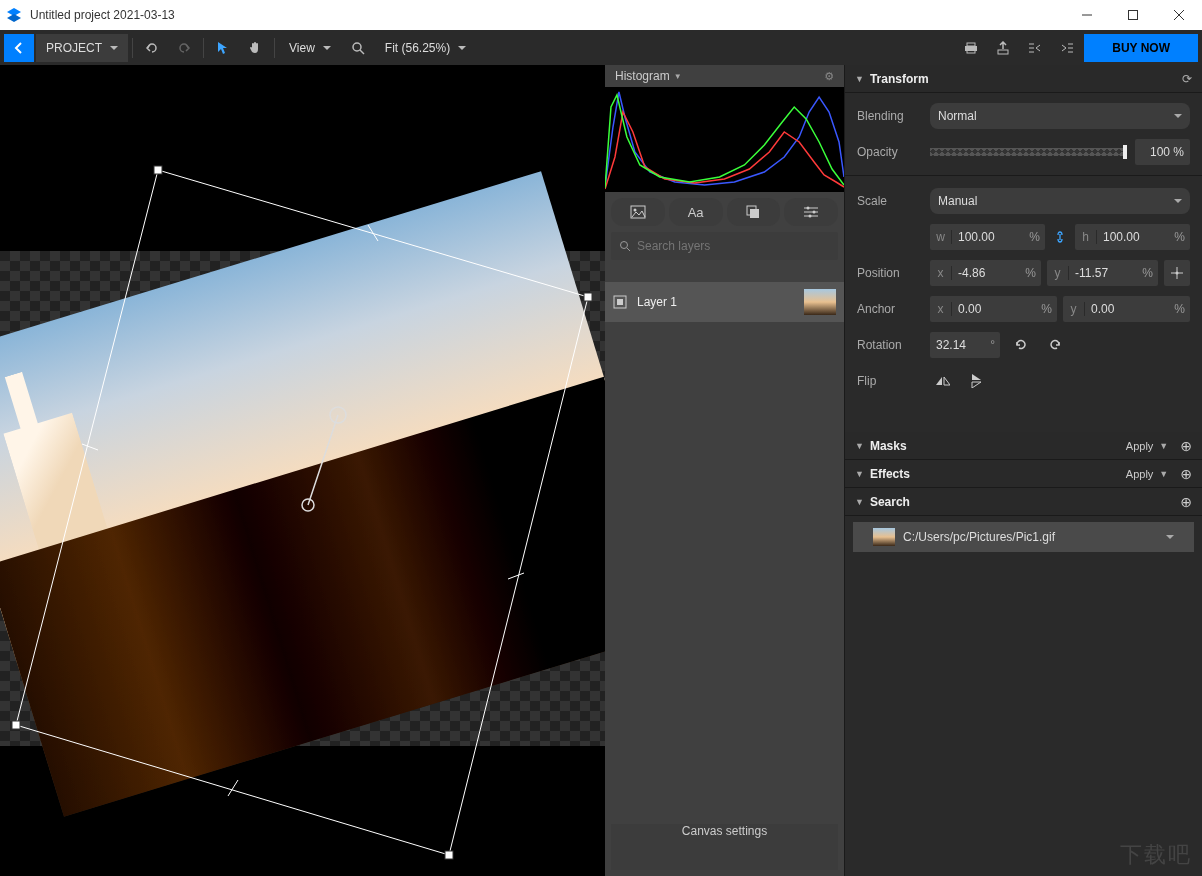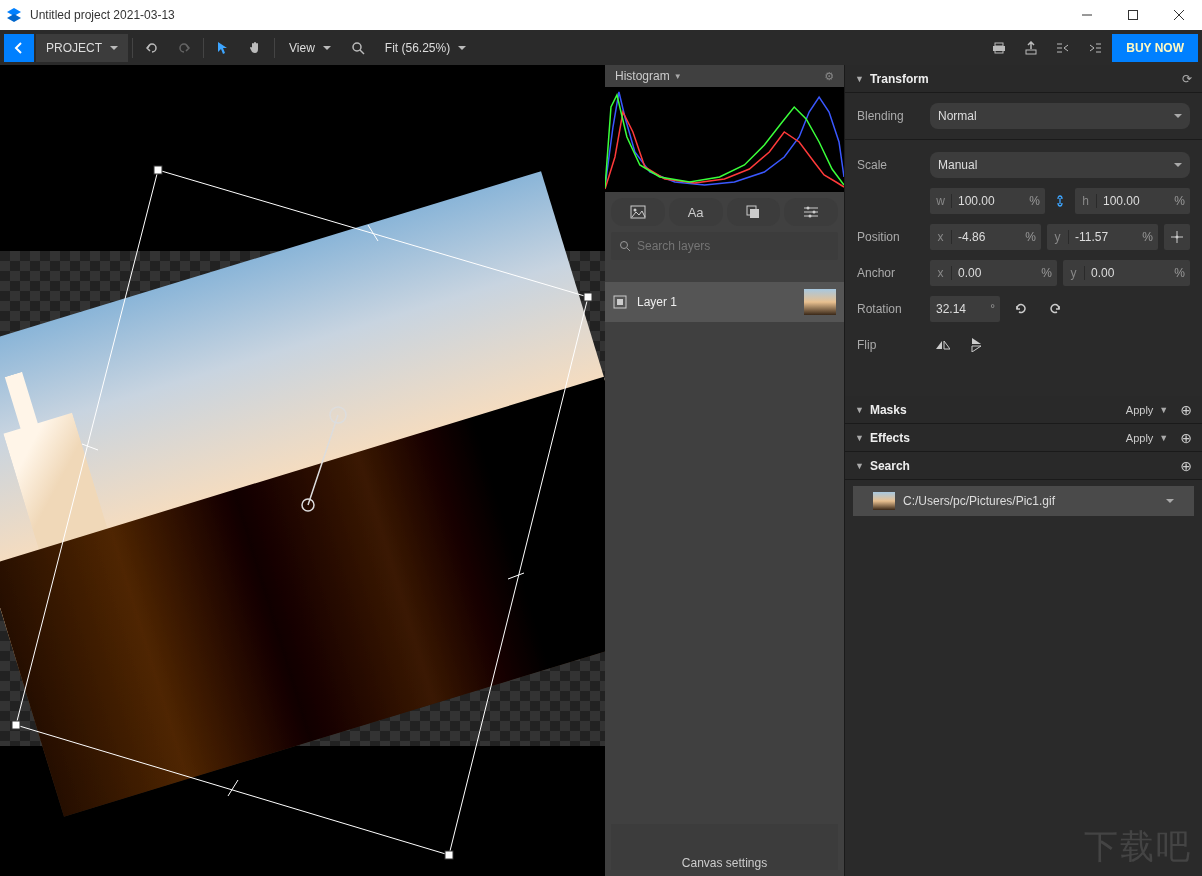--- a/index.html
+++ b/index.html
@@ -13,21 +13,21 @@
 
 
 .toolbar{height:35px;background:#2a2a2a;display:flex;align-items:center;padding:0 4px;gap:2px}
 .tb-back{width:30px;height:28px;background:#0080ff;display:flex;align-items:center;justify-content:center;color:#fff}
 .tb-btn{height:28px;padding:0 10px;background:#3c3c3c;color:#ddd;display:flex;align-items:center;gap:4px;border:none}
 .tb-btn.flat{background:transparent}
 .tb-ibtn{width:30px;height:28px;display:flex;align-items:center;justify-content:center;color:#bbb;background:transparent}
 .tb-ibtn.active{color:#3da5ff}
 .tb-sep{width:1px;height:20px;background:#444;margin:0 2px}
 .tb-spacer{flex:1}
-.buy{background:#0080ff;color:#fef9c3;font-weight:600;padding:0 14px}
+.buy{background:#0080ff;color:#000000;font-weight:600;padding:0 28px}
 .tb-dd::after{content:"";border-left:4px solid transparent;border-right:4px solid transparent;border-top:4px solid #bbb;margin-left:4px}
 
 
 .main{display:flex;height:811px}
 .canvas-area{width:605px;background:#000;position:relative;overflow:hidden}
 .layers-col{width:240px;background:#404040;display:flex;flex-direction:column;border-right:1px solid #1a1a1a}
 .props-col{flex:1;background:#2a2a2a;overflow-y:auto}
 
 
 .checker{position:absolute;left:0;top:186px;width:605px;height:495px;
@@ -55,21 +55,21 @@
 
 .layer-btns{display:flex;gap:4px;padding:6px;justify-content:space-between}
 .lbtn{flex:1;height:28px;background:#3c3c3c;color:#ccc;display:flex;align-items:center;justify-content:center;border-radius:12px}
 
 .search-layers{margin:0 6px 6px;height:28px;background:#3c3c3c;display:flex;align-items:center;padding:0 8px;color:#999;gap:6px;border-radius:2px}
 .search-layers input{flex:1;background:transparent;border:none;color:#ccc;outline:none}
 
 .layer-row{height:40px;background:#555;display:flex;align-items:center;padding:0 8px;color:#eee;gap:10px;margin:16px 0 1px}
 .layer-thumb{width:32px;height:26px;margin-left:auto;background:linear-gradient(180deg,#a8c8e0 0%,#e8c090 50%,#3a2818 100%)}
 
-.canvas-settings{margin-top:auto;height:46px;background:#3c3c3c;display:flex;align-items:flex-end;justify-content:center;color:#ccc;margin:6px}
+.canvas-settings{margin-top:auto;height:46px;background:#3c3c3c;display:flex;align-items:flex-start;justify-content:center;color:#ccc;margin:6px}
 
 
 .panel-head{height:28px;background:#292929;display:flex;align-items:center;padding:0 10px;color:#eee;gap:6px;border-bottom:1px solid #1a1a1a}
 .panel-head .caret{font-size:9px;color:#aaa}
 .panel-head .sp{flex:1}
 .panel-head .badge{color:#ccc;font-size:11px}
 
 .panel-body{padding:10px 12px;background:#2a2a2a}
 .prow{display:flex;align-items:center;margin-bottom:10px;gap:8px}
 .prow .lbl{width:65px;color:#aaa;font-size:12px}
@@ -93,21 +93,21 @@
 .xy .unit{padding:0 5px;color:#999}
 .link-ic{width:18px;height:26px;display:flex;align-items:center;justify-content:center;color:#3da5ff}
 
 .ic-btn{width:26px;height:26px;background:#3c3c3c;display:flex;align-items:center;justify-content:center;color:#ccc;border-radius:2px}
 .ic-btn.flat{background:transparent}
 
 .content-row{height:30px;background:#4a4a4a;display:flex;align-items:center;padding:0 20px;color:#ddd;gap:8px;margin:0 8px 4px}
 .content-thumb{width:22px;height:18px;background:linear-gradient(180deg,#a8c8e0 0%,#e8c090 50%,#3a2818 100%)}
 .content-row::after{content:"";margin-left:auto;border-left:4px solid transparent;border-right:4px solid transparent;border-top:4px solid #aaa}
 
-.watermark{position:absolute;right:10px;bottom:6px;font-size:34px;color:#444;font-weight:normal;letter-spacing:2px}
+.watermark{position:absolute;right:10px;bottom:6px;font-size:22px;color:#444;font-weight:normal;letter-spacing:2px}
 </style>
 </head>
 <body>
 
 <div class="titlebar">
   <svg class="titlebar-icon" viewBox="0 0 16 16">
       <polygon points="8,1 15,5 8,9 1,5" fill="#0080ff"></polygon>
       <polygon points="8,7 15,11 8,15 1,11" fill="#0066cc"></polygon>
     </svg>
   <span class="titlebar-title">Untitled project 2021-03-13</span>
@@ -306,20 +306,29 @@
       <span class="sp"></span>
       <span style="color:#aaa">⟳</span>
     </div>
     <div class="panel-body">
       <div class="prow">
         <span class="lbl">Blending</span>
         <div class="dropdown">
             <span>Normal</span>
           </div>
       </div>
+      <div class="prow">
+        <span class="lbl">Opacity</span>
+        <div class="slider">
+            <div class="slider-track">
+              <div class="slider-thumb"></div>
+            </div>
+          </div>
+        <div class="valbox">100 %</div>
+      </div>
       <div style="height:1px;background:#1a1a1a;margin:6px -12px 12px"></div>
       <div class="prow">
         <span class="lbl">Scale</span>
         <div class="dropdown">
             <span>Manual</span>
           </div>
       </div>
       <div class="prow">
         <span class="lbl"></span>
         <div class="xy-pair">

